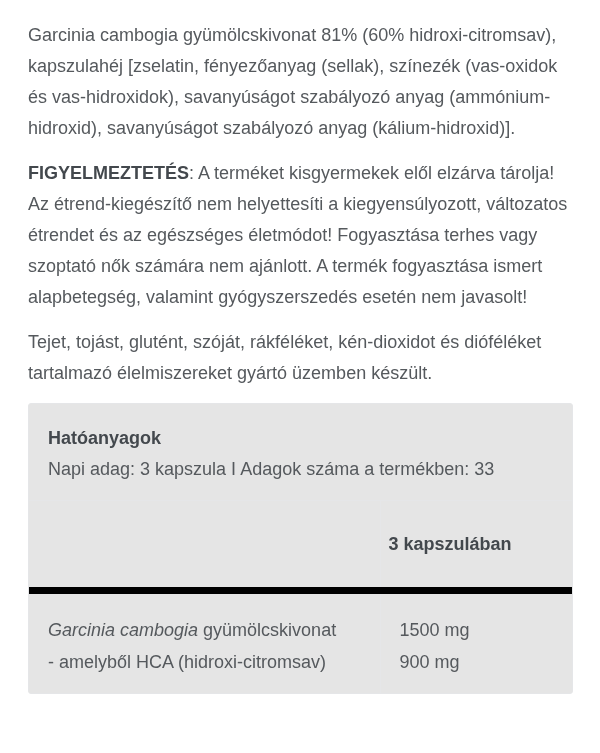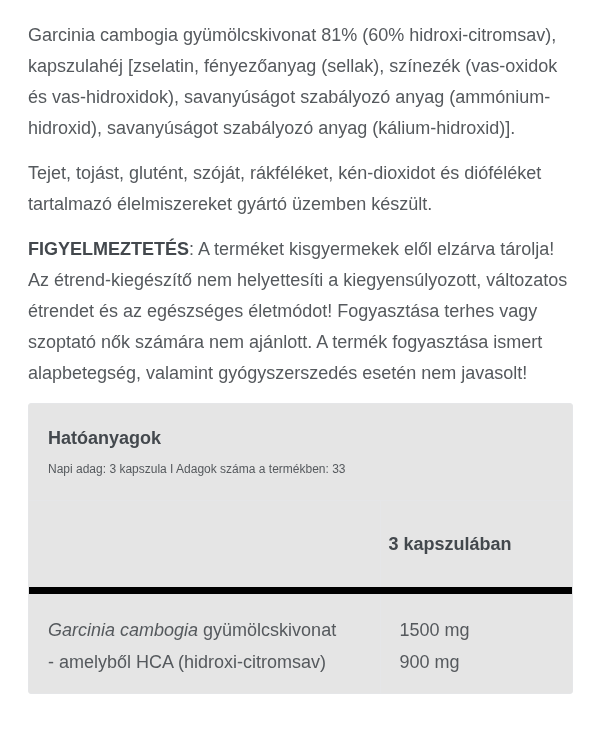--- a/index.html
+++ b/index.html
@@ -41,21 +41,21 @@
   .card-caption {
     padding: 19px 20px 15px 19px;
   }
   .card-title {
     font-size: 18px;
     font-weight: bold;
     line-height: 31px;
     color: #43484d;
   }
   .card-subtitle {
-    font-size: 12px;
+    font-size: 18px;
     line-height: 31px;
     color: #55595d;
   }
   table.ingredients {
     width: 100%;
     border-collapse: collapse;
     table-layout: fixed;
   }
   col.col-name   { width: 351px; }
   col.col-amount { width: auto; }
@@ -89,23 +89,23 @@
     font-style: italic;
   }
 </style>
 </head>
 <body>
 
 <div class="page">
 
   <p class="body-text">Garcinia cambogia gyümölcskivonat 81% (60% hidroxi-citromsav), kapszulahéj [zselatin, fényezőanyag (sellak), színezék (vas-oxidok és vas-hidroxidok), savanyúságot szabályozó anyag (ammónium-hidroxid), savanyúságot szabályozó anyag (kálium-hidroxid)].</p>
 
+  <p class="body-text"><strong>FIGYELMEZTETÉS</strong><span>: A terméket kisgyermekek elől elzárva tárolja! Az étrend-kiegészítő nem helyettesíti a kiegyensúlyozott, változatos étrendet és az egészséges életmódot! Fogyasztása terhes vagy szoptató nők számára nem ajánlott. A termék fogyasztása ismert alapbetegség, valamint gyógyszerszedés esetén nem javasolt!</span></p>
+
   <p class="body-text">Tejet, tojást, glutént, szóját, rákféléket, kén-dioxidot és dióféléket tartalmazó élelmiszereket gyártó üzemben készült.</p>
-
-  <p class="body-text"><strong>FIGYELMEZTETÉS</strong><span>: A terméket kisgyermekek elől elzárva tárolja! Az étrend-kiegészítő nem helyettesíti a kiegyensúlyozott, változatos étrendet és az egészséges életmódot! Fogyasztása terhes vagy szoptató nők számára nem ajánlott. A termék fogyasztása ismert alapbetegség, valamint gyógyszerszedés esetén nem javasolt!</span></p>
 
   <div class="card">
 
     <div class="card-caption">
       <div class="card-title">Hatóanyagok</div>
       <div class="card-subtitle">Napi adag: 3 kapszula I Adagok száma a termékben: 33</div>
     </div>
 
     <table class="ingredients">
       <colgroup>

